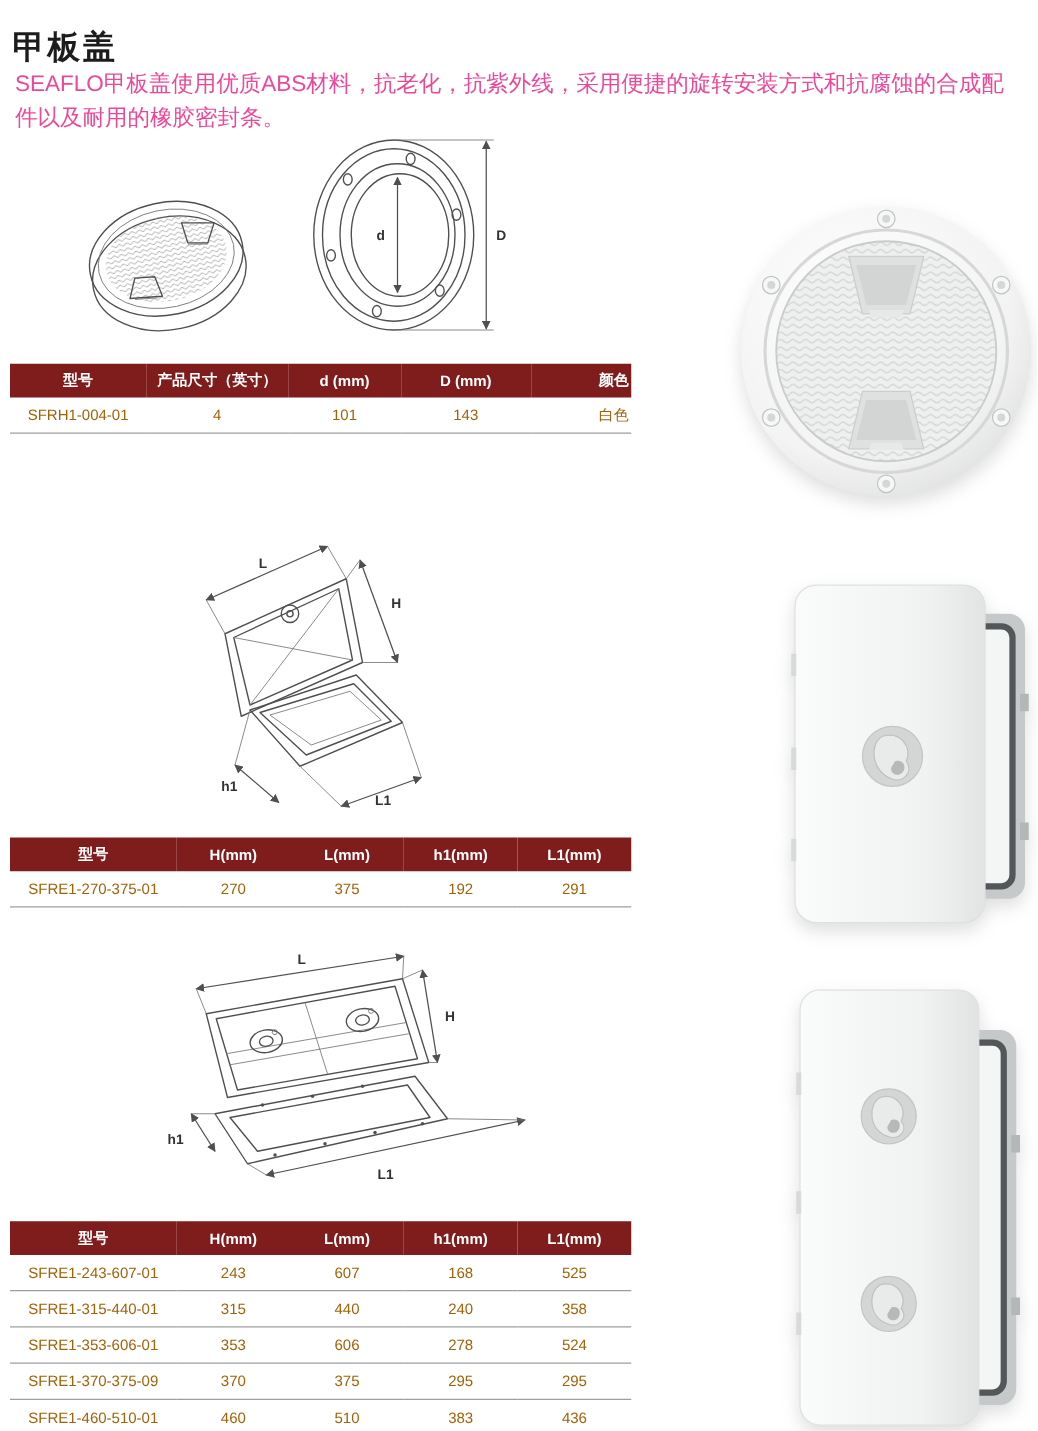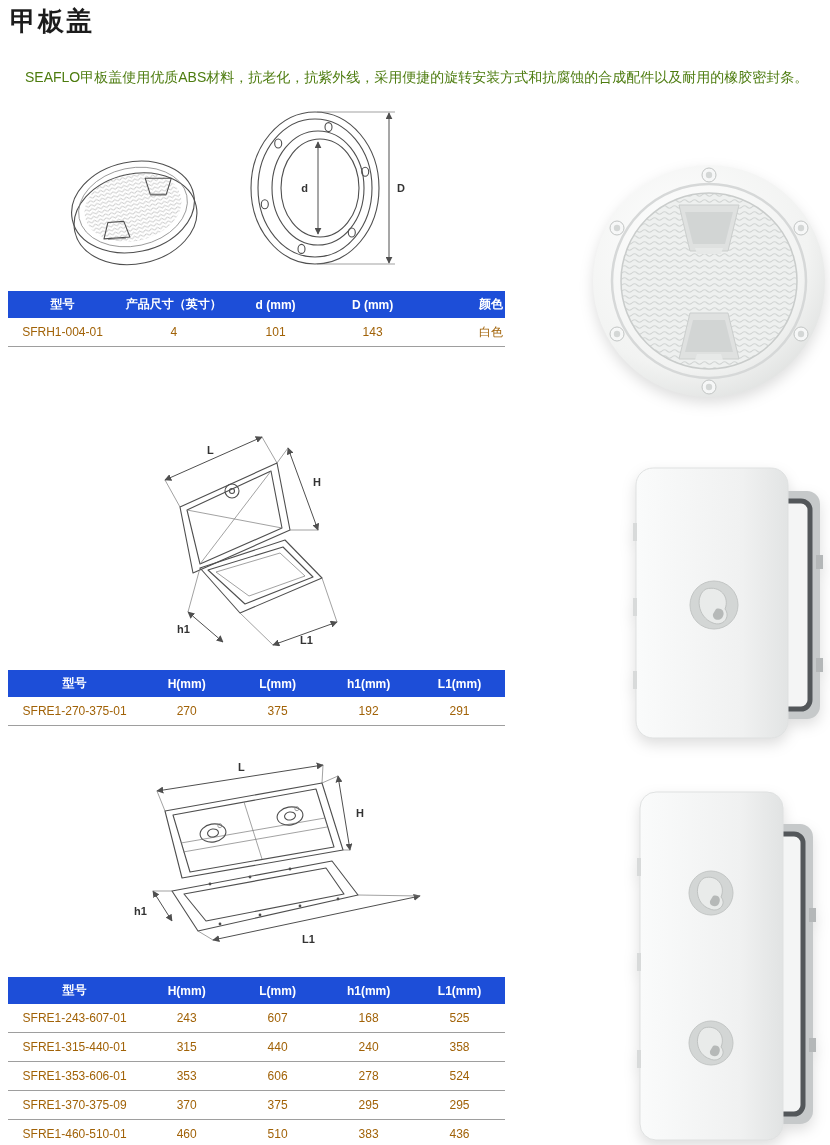--- a/index.html
+++ b/index.html
@@ -1,33 +1,33 @@
 <!DOCTYPE html>
 <html><head>
 <meta charset="utf-8">
 <style>
   html,body{margin:0;padding:0;background:#fff;}
   .page{position:relative;width:830px;height:1145px;background:#fff;overflow:hidden;
         font-family:"Liberation Sans","DejaVu Sans",sans-serif;color:#2e2e2e;}
-  .title{position:absolute;left:10px;top:4px;margin:0;font-size:26px;font-weight:700;
+  .title{position:absolute;left:10px;top:20px;margin:0;font-size:26px;font-weight:700;
          letter-spacing:2px;color:#1c1c1c;}
-  .desc{position:absolute;left:12px;top:54px;width:800px;margin:13px;font-size:14px;
-        line-height:1.5;color:#4d7c0f;}
+  .desc{position:absolute;left:12px;top:54px;width:800px;margin:0;font-size:18px;
+        line-height:1.5;color:#ec4899;}
   svg{font-family:"Liberation Sans","DejaVu Sans",sans-serif;}
   .draw{position:absolute;}
   .d1{left:45px;top:103px;}
   .d2{left:150px;top:428px;}
   .d3{left:110px;top:753px;}
   .photo{position:absolute;filter:drop-shadow(0 6px 7px rgba(0,0,0,.13));}
   .p1{left:592px;top:162px;}
   .p2{left:630px;top:463px;}
   .p3{left:635px;top:788px;}
   table.spec{position:absolute;left:8px;width:497px;border-collapse:collapse;table-layout:fixed;}
   .t1{top:291px;} .t2{top:670px;} .t3{top:977px;}
-  table.spec th{background:#1d4ed8;color:#fff;font-size:12px;font-weight:700;
+  table.spec th{background:#7f1d1d;color:#fff;font-size:12px;font-weight:700;
                 height:27px;padding:0 2px;text-align:center;}
   table.spec td{font-size:12px;color:#a16207;height:28px;text-align:center;
                 border-bottom:1px solid #9e9e9e;padding:0 2px;}
   .t1 th:nth-child(1),.t1 td:nth-child(1){width:22%;}
   .t1 th:nth-child(2),.t1 td:nth-child(2){width:23%;}
   .t1 th:nth-child(3),.t1 td:nth-child(3){width:18%;}
   .t1 th:nth-child(4),.t1 td:nth-child(4){width:21%;}
   .t1 th:nth-child(5),.t1 td:nth-child(5){width:16%;text-align:right;}
   .t2 th:nth-child(1),.t2 td:nth-child(1),
   .t3 th:nth-child(1),.t3 td:nth-child(1){width:26%;}

